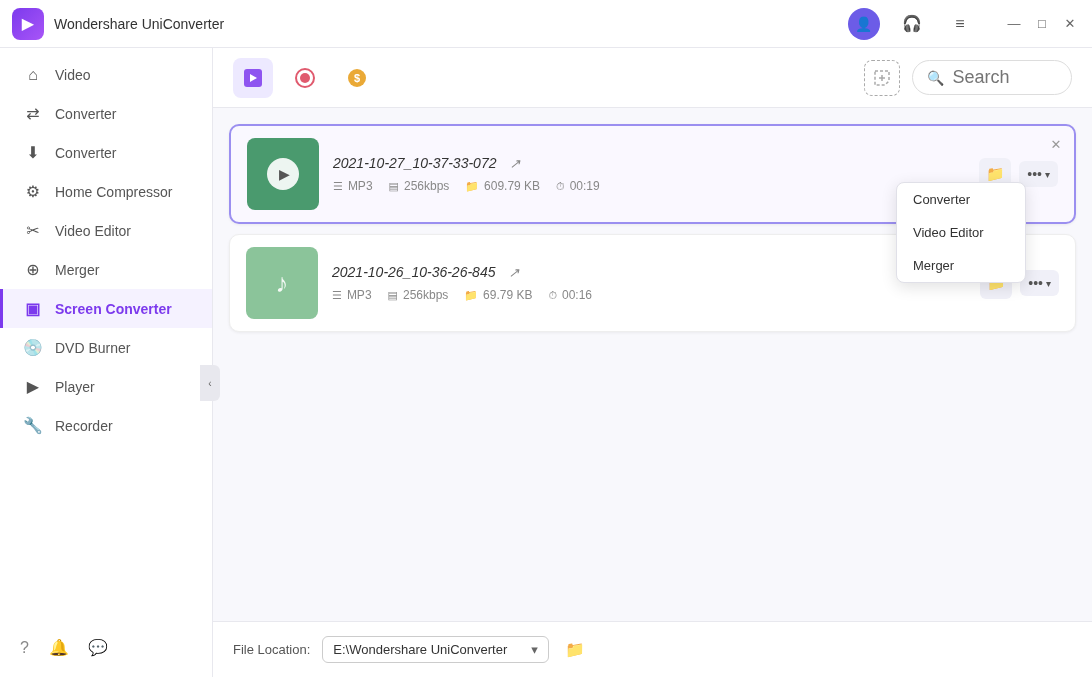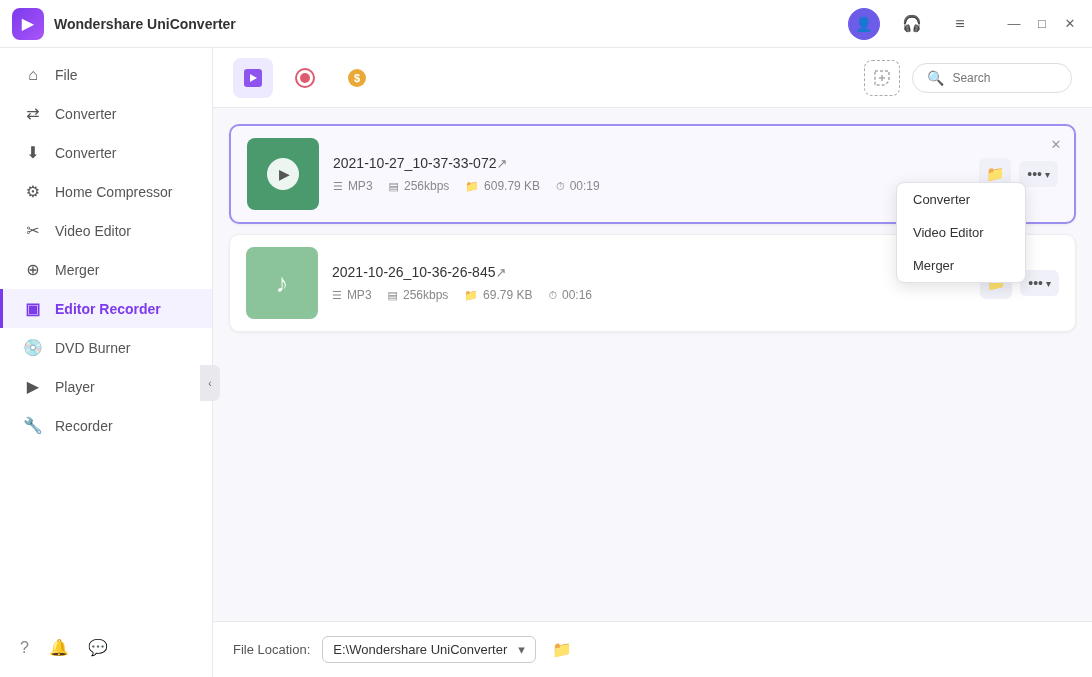--- a/index.html
+++ b/index.html
@@ -16,21 +16,21 @@
       flex-shrink: 0;
     }
     .titlebar-logo {
       width: 32px; height: 32px;
       background: linear-gradient(135deg, #7c3aed, #a855f7);
       border-radius: 8px;
       display: flex; align-items: center; justify-content: center;
       color: white; font-size: 16px; margin-right: 10px;
     }
     .titlebar-title {
-      font-size: 14px; color: #333; flex: 1; font-weight: bold;
+      font-size: 14px; color: #333; flex: 1;
     }
     .titlebar-controls {
       display: flex; gap: 16px; align-items: center;
     }
     .titlebar-icon {
       width: 32px; height: 32px; border-radius: 50%;
       display: flex; align-items: center; justify-content: center;
       cursor: pointer; color: #555;
     }
     .titlebar-icon.avatar {
@@ -123,21 +123,21 @@
       display: flex; align-items: center; justify-content: center;
       cursor: pointer; color: #aaa; font-size: 18px;
     }
     .search-box {
       display: flex; align-items: center;
       border: 1px solid #ddd; border-radius: 20px;
       padding: 6px 14px; gap: 8px;
       background: white; width: 160px;
     }
     .search-box input {
-      border: none; outline: none; font-size: 12px; color: #a21caf;
+      border: none; outline: none; font-size: 18px; color: #a21caf;
       background: transparent; width: 100%;
     }
 
     
     .file-list {
       flex: 1; padding: 16px;
       overflow-y: auto;
       display: flex; flex-direction: column;
       gap: 10px;
     }
@@ -171,22 +171,23 @@
     .play-btn {
       width: 32px; height: 32px; border-radius: 50%;
       background: rgba(255,255,255,0.9);
       display: flex; align-items: center; justify-content: center;
       color: #555; font-size: 14px; padding-left: 3px;
     }
     .music-icon { font-size: 26px; color: rgba(255,255,255,0.9); }
 
     .file-info { flex: 1; }
     .file-name-row {
-      display: flex; align-items: center; gap: 0;
+      display: flex; align-items: center; gap: 13px;
       margin-bottom: 8px;
+      font-style: italic;
     }
     .file-name { font-size: 14px; font-weight: 500; color: #333; }
     .file-ext-icon { font-size: 13px; color: #888; cursor: pointer; }
 
     .file-meta {
       display: flex; align-items: center; gap: 16px;
       font-size: 12px; color: #888;
     }
     .meta-item {
       display: flex; align-items: center; gap: 5px;
@@ -242,21 +243,21 @@
       border-top: 1px solid #e8e8ee;
       display: flex; align-items: center;
       padding: 0 20px;
       gap: 12px;
       flex-shrink: 0;
     }
     .footer-label { font-size: 13px; color: #555; font-weight: 500; }
     .footer-select {
       display: flex; align-items: center;
       border: 1px solid #ccc; border-radius: 6px;
-      padding: 5px 10px; gap: 11px;
+      padding: 5px 10px; gap: 24px;
       background: white; cursor: pointer;
       font-size: 13px; color: #333;
     }
     .footer-folder-btn {
       width: 30px; height: 30px;
       display: flex; align-items: center; justify-content: center;
       color: #666; font-size: 16px; cursor: pointer;
     }
   </style>
 </head>
@@ -277,21 +278,21 @@
       <div class="win-btn">✕</div>
     </div>
   </div>
 </div>
 
 <div class="main-layout">
 
   <div class="sidebar">
     <div class="sidebar-item">
       <span class="sidebar-item-icon">⌂</span>
-      <span>File</span>
+      <span>Video</span>
     </div>
     <div class="sidebar-item">
       <span class="sidebar-item-icon">⇄</span>
       <span>Converter</span>
     </div>
     <div class="sidebar-item">
       <span class="sidebar-item-icon">⬇</span>
       <span>Converter</span>
     </div>
     <div class="sidebar-item">
@@ -301,21 +302,21 @@
     <div class="sidebar-item">
       <span class="sidebar-item-icon">✂</span>
       <span>Video Editor</span>
     </div>
     <div class="sidebar-item">
       <span class="sidebar-item-icon">⊕</span>
       <span>Merger</span>
     </div>
     <div class="sidebar-item active">
       <span class="sidebar-item-icon">▣</span>
-      <span>Editor Recorder</span>
+      <span>Screen Converter</span>
     </div>
     <div class="sidebar-item">
       <span class="sidebar-item-icon">💿</span>
       <span>DVD Burner</span>
     </div>
     <div class="sidebar-item">
       <span class="sidebar-item-icon">▶</span>
       <span>Player</span>
     </div>
     <div class="sidebar-item">

